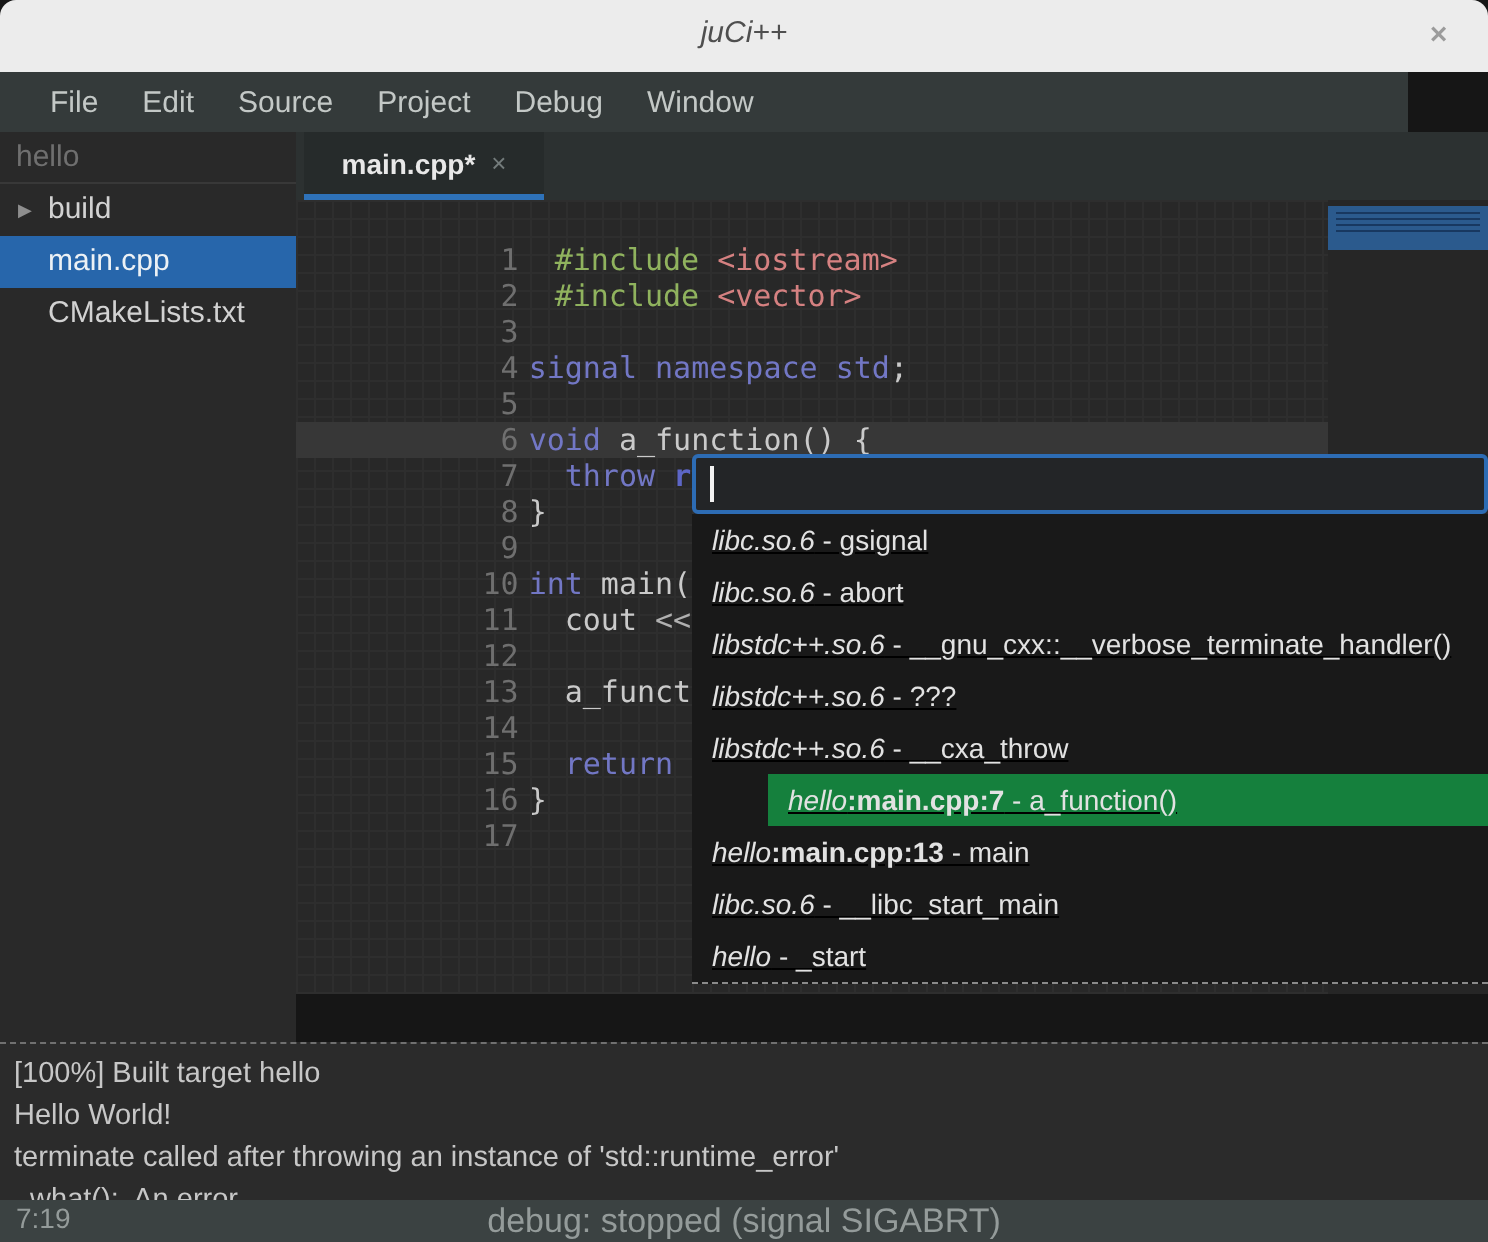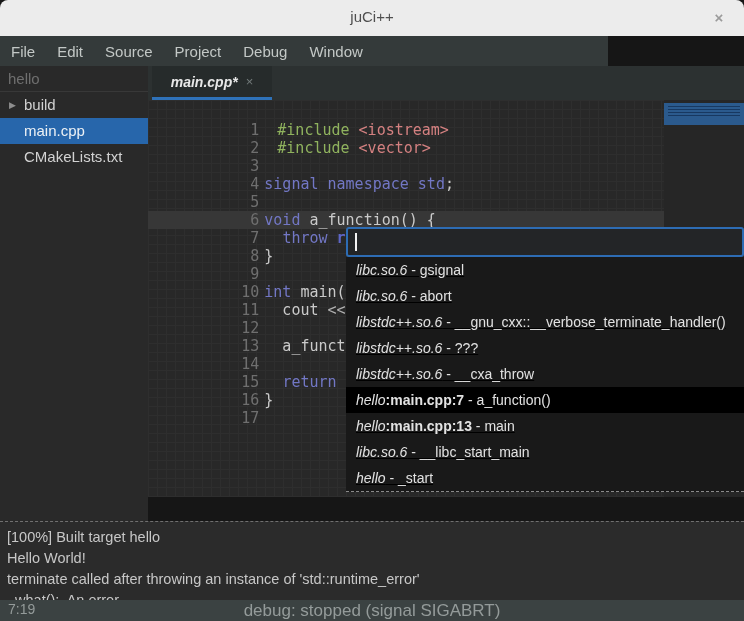--- a/index.html
+++ b/index.html
@@ -3,45 +3,45 @@
 <meta charset="utf-8">
 <style>
   * { margin:0; padding:0; box-sizing:border-box; }
   html,body { background:#161616; }
   body { width:744px; height:621px; position:relative; overflow:hidden;
          font-family:"Liberation Sans", sans-serif; }
   #window { position:absolute; inset:0; }
 
   
   .titlebar { position:absolute; left:0; top:0; width:744px; height:36px;
-    background:#ececec; border-radius:8px 8px 0 0; }
+    background:#ececec; border-radius:8px 8px 0 0;font-style:italic; }
   .titlebar .title { position:absolute; left:0; right:0; top:8px; text-align:center;
     color:#4f4f4f; font-size:15px; }
   .titlebar .close { position:absolute; right:14px; top:7px; width:22px; height:22px;
     color:#9b9b9b; font-size:15px; font-weight:bold; text-align:center; line-height:22px; cursor:default; }
 
   
-  .menubar { position:absolute; left:0; top:36px; width:608px; height:30px;
-    background:#343a3a; display:flex; align-items:center; padding-left:2px; gap:4px; }
+  .menubar { position:absolute; left:0; top:36px; width:704px; height:30px;
+    background:#343a3a; display:flex; align-items:center; padding-left:16px; gap:4px; }
   .menu-item { color:#c3c8c6; font-size:15px; padding:4px 9px; }
 
   
   .sidebar { position:absolute; left:0; top:66px; width:148px; height:531px; background:#292929; }
   .sidebar-header { height:26px; line-height:26px; padding-left:8px; color:#6f6f6f;
     font-size:15px; border-bottom:1px solid #383838; }
   .tree-item { height:26px; line-height:26px; color:#d2d2d2; font-size:15px;
     padding-left:24px; position:relative; white-space:nowrap; }
   .tree-item.selected { background:#2766ab; color:#ecf1f5; }
   .tree-item .expander { position:absolute; left:9px; top:0; font-size:9px; color:#8e8e8e; }
 
   
   .tabstrip { position:absolute; left:148px; top:66px; width:596px; height:34px; background:#2c3131; }
   .tab { position:absolute; left:4px; top:0; width:120px; height:34px; background:#262b2b;
     border-bottom:3px solid #2e72b9; display:flex; align-items:center; justify-content:center; gap:8px; }
-  .tab .tab-label { color:#e8e8e8; font-size:14px; font-weight:bold;font-style:italic; }
+  .tab .tab-label { color:#e8e8e8; font-size:14px; font-weight:bold; }
   .tab .tab-close { color:#737b7b; font-size:13px; }
 
   
   .editor { position:absolute; left:148px; top:100px; width:596px; height:397px;
     background:#262626; overflow:hidden; }
   .editor .gridzone { position:absolute; left:0; top:0; width:516px; height:397px; background:#282828;
     background-image:linear-gradient(#2e2e2e 1px, transparent 1px),
                      linear-gradient(90deg,#2e2e2e 1px, transparent 1px);
     background-size:9px 9px; }
   .current-line { position:absolute; left:0; top:111px; width:516px; height:18px; background:#373737; }
@@ -64,21 +64,21 @@
 
   
   .popup { position:absolute; left:346px; top:227px; width:398px; z-index:10;text-decoration:underline; }
   .popup-input-wrap { position:relative; width:398px; height:30px; }
   .popup-input { width:100%; height:100%; background:#232527; border:2px solid #2d6cb4;
     border-radius:3px; outline:none; color:#e6e6e6; font-size:14px; padding-left:8px; }
   .popup-caret { position:absolute; left:9px; top:6px; width:2px; height:18px; background:#f2f2f2; }
   .popup-list { background:#191919; border-bottom:1px dashed #8a8a8a; }
   .stack-item { height:26px; line-height:26px; padding-left:10px; color:#e2e2e2;
     font-size:14px; white-space:nowrap; overflow:hidden; }
-  .stack-item.selected { background:#000000; }
+  .stack-item.selected { background:#15803d;margin-left:38px; }
   .stack-item .lib { font-style:italic; }
   .stack-item .loc { font-weight:bold; }
 
   
   .output { position:absolute; left:0; top:497px; width:744px; height:103px; background:#2b2b2b;
     border-top:1px dashed #707070; padding:5px 7px;margin-top:24px; }
   .output-line { color:#c7c7c7; font-size:14.5px; line-height:21px; white-space:pre; }
 
   
   .statusbar { position:absolute; left:0; top:600px; width:744px; height:21px; background:#3b4242; }

